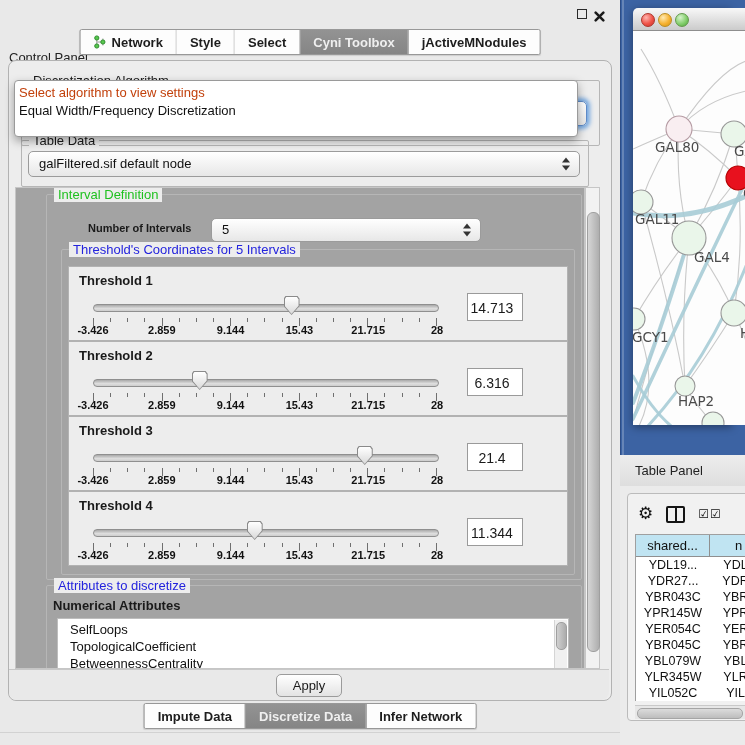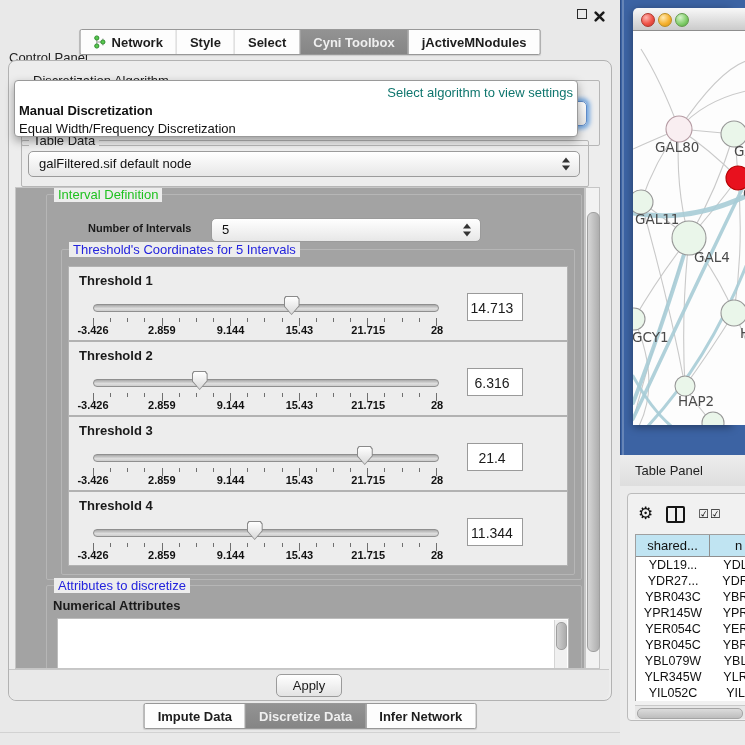--- a/index.html
+++ b/index.html
@@ -34,21 +34,21 @@
   .combo{position:relative;background:linear-gradient(#ffffff,#e7e7e7);border:1px solid #9b9b9b;border-radius:5px;
          font-size:13px;line-height:24px;padding-left:10px;color:#111;}
   .combo .arrows{position:absolute;right:9px;top:50%;transform:translateY(-50%);display:flex;flex-direction:column;gap:3px;}
   .arrow-up{width:0;height:0;border-left:4px solid transparent;border-right:4px solid transparent;border-bottom:5px solid #333;}
   .arrow-down{width:0;height:0;border-left:4px solid transparent;border-right:4px solid transparent;border-top:5px solid #333;}
   .combo.focused{box-shadow:0 0 4px 2.5px #77a9e0;border-color:#5f8cc9;}
   
   .popup{position:absolute;left:14px;top:80px;width:564px;height:57px;background:#ffffff;border:1px solid #9a9a9a;
          border-radius:4px;box-shadow:0 4px 10px rgba(0,0,0,.35);z-index:40;padding-top:3px;box-sizing:border-box;}
   .popup-item{height:18px;line-height:18px;font-size:13px;padding:0 4px;color:#111;}
-  .popup-item.placeholder{color:#0f766e;text-align:right;}
+  .popup-item.placeholder{color:#c2410c;text-align:left;}
   .popup-item.bold{font-weight:bold;}
   
   .scrollpane{position:absolute;left:14px;top:186px;width:570px;height:482px;border:1px solid #c6c6c6;
               box-sizing:border-box;overflow:hidden;background:#a3a3a3;}
   .vscrollbar{position:absolute;left:584px;top:186px;width:15px;height:482px;border:1px solid #c6c6c6;
               box-sizing:border-box;background:#f2f2f2;}
   .vscrollbar .thumb{position:absolute;left:1px;width:11px;border-radius:6px;border:1px solid #9f9f9f;
               background:linear-gradient(90deg,#d6d6d6,#aeaeae);}
   
   .threshold-box{position:absolute;left:6px;width:498px;height:73px;border:1px solid #b2b2b2;background:#ededed;}
@@ -359,38 +359,42 @@
     <div class="value-box">11.344</div>
   </div>
               </div>
           </div>
         </div>
 
         <div class="group" style="left:30px;top:397px;width:534px;height:130px;">
           <span class="group-title blue">Attributes to discretize</span>
           <span style="position:absolute;left:6px;top:12px;font-size:13px;font-weight:bold;">Numerical Attributes</span>
           <div class="attr-list">
+            <div id="attr-items" style="padding-top:2px;">
+                <div class="attr-item">SelfLoops</div>
+                <div class="attr-item">TopologicalCoefficient</div>
+                <div class="attr-item">BetweennessCentrality</div>
+              </div>
             <div class="attr-scroll">
                 <div class="thumb"></div>
               </div>
           </div>
         </div>
       </div>
       <div class="vscrollbar" style="left:576px;top:126px;">
         <div class="thumb" style="top:24px;height:438px;"></div>
       </div>
 
       <div class="apply-strip" style="left:0;top:608px;width:600px;">
         <div class="apply-btn">Apply</div>
       </div>
     </div>
 
     <div class="popup">
       <div class="popup-item placeholder">Select algorithm to view settings</div>
-      <div class="popup-item bold">Manual Discretization</div>
       <div class="popup-item">Equal Width/Frequency Discretization</div>
     </div>
 
     <div id="bottom-tabbar" class="seg-bar">
         <div class="tab">Impute Data</div>
         <div class="tab selected">Discretize Data</div>
         <div class="tab">Infer Network</div>
       </div>
     <div class="cp-bottom-line"></div>
   </div>

